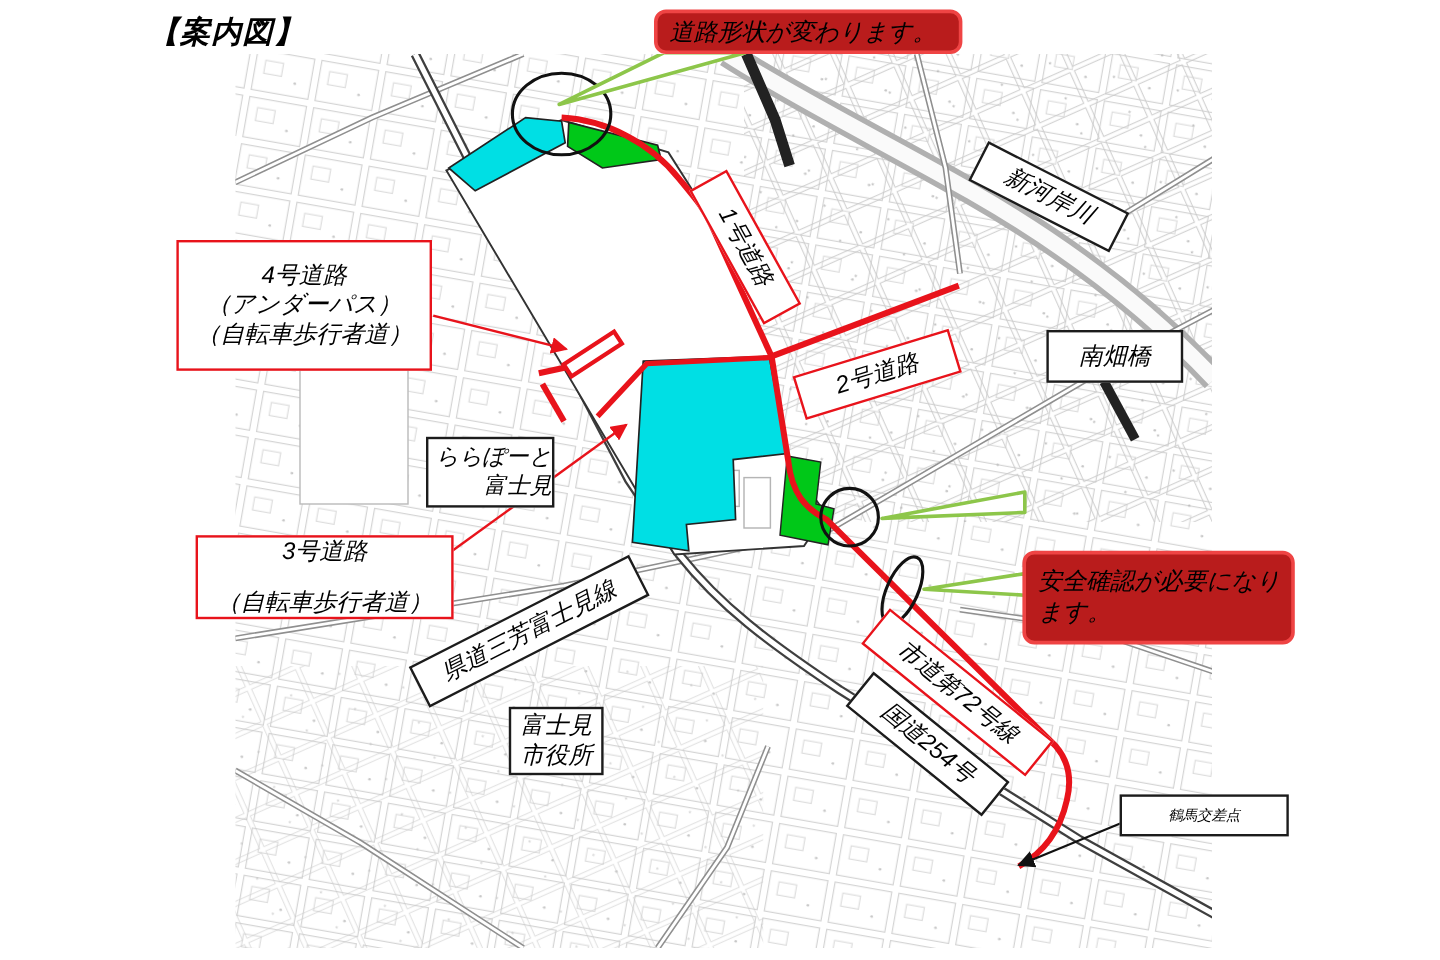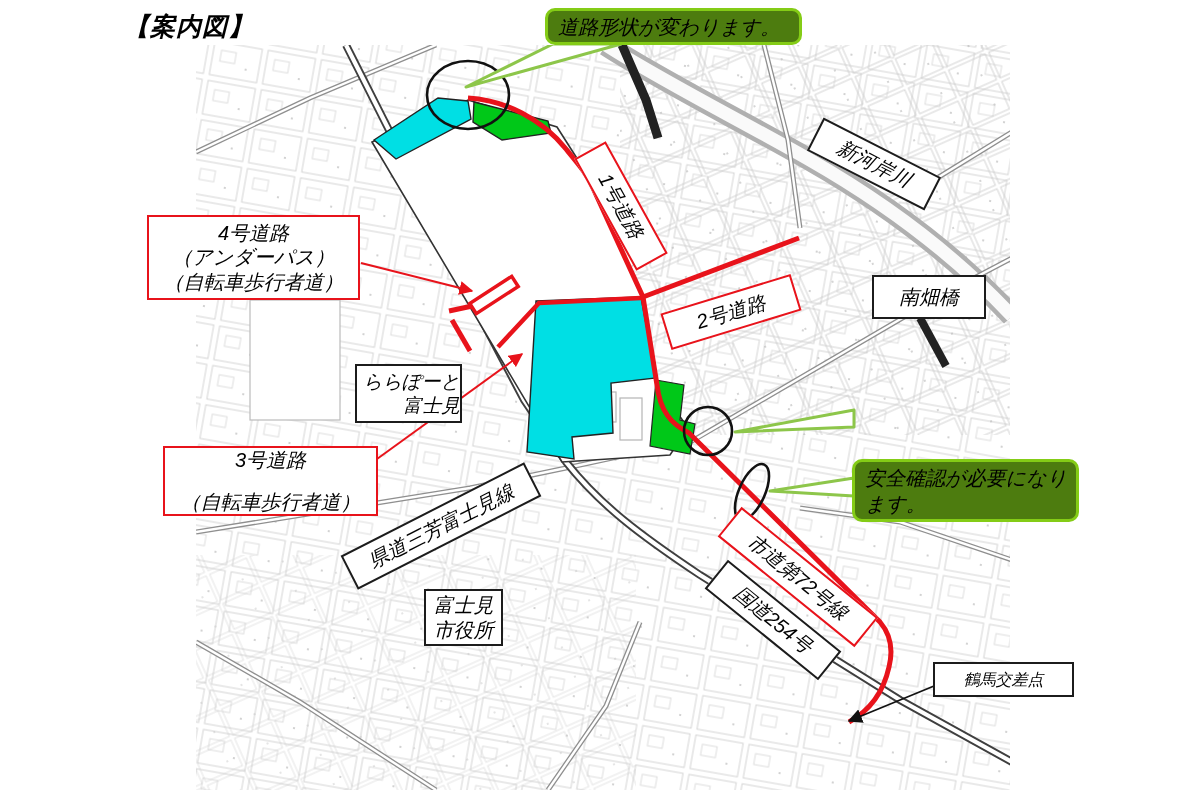--- a/index.html
+++ b/index.html
@@ -6,21 +6,21 @@
   #stage{position:relative;width:1200px;height:800px;background:#fff;overflow:hidden;
          font-family:"Liberation Sans","DejaVu Sans",sans-serif;color:#000;font-style:italic;}
   #map-svg{position:absolute;left:196px;top:45px;}
   .title{position:absolute;left:124px;top:10px;font-size:25px;font-weight:700;letter-spacing:1px;}
   .lbl{position:absolute;box-sizing:border-box;display:flex;flex-direction:column;align-items:center;
        justify-content:center;background:#fff;line-height:1.22;text-align:center;white-space:nowrap;}
   .red{border:2px solid #e8131b;}
   .blk{border:2px solid #1c1c1c;}
   .rot{transform-origin:center;}
   .callout{position:absolute;box-sizing:border-box;display:flex;flex-direction:column;align-items:flex-start;
-       justify-content:center;background:#4d7c0f;border:3px solid #84cc16;border-radius:10px;
+       justify-content:center;background:#b91c1c;border:3px solid #ef4444;border-radius:10px;
        line-height:1.3;text-align:left;white-space:nowrap;padding:2px 10px;}
 </style>
 </head>
 <body>
 
 <div id="stage">
 
   <div class="title">【案内図】</div>
 
   <svg id="map-svg" width="814" height="745" viewBox="196 45 814 745">
@@ -116,21 +116,21 @@
         <polygon points="854,410 854,427 735,432"></polygon>
         <polygon points="854,478 854,496 770,491"></polygon>
       </g>
 
       <line x1="361" y1="263" x2="472" y2="291" stroke="#e8131b" stroke-width="2" marker-end="url(#arrow-red)"></line>
       <line x1="377" y1="459" x2="522" y2="354" stroke="#e8131b" stroke-width="2" marker-end="url(#arrow-red)"></line>
       <line x1="934" y1="686" x2="849" y2="721" stroke="#111" stroke-width="1.8" marker-end="url(#arrow-black)"></line>
     </g>
   </svg>
 
-  <div class="lbl red" style="left:147px;top:215px;width:213px;height:85px;font-size:20px;">
+  <div class="lbl red" style="left:147px;top:200px;width:213px;height:109px;font-size:20px;">
     <div>4号道路</div>
     <div>（アンダーパス）</div>
     <div>（自転車歩行者道）</div>
   </div>
 
   <div class="lbl red" style="left:163px;top:446px;width:215px;height:70px;font-size:20px;justify-content:space-between;">
     <div>3号道路</div>
     <div>（自転車歩行者道）</div>
   </div>
 
@@ -165,27 +165,27 @@
   <div class="lbl blk" style="left:355px;top:364px;width:107px;height:59px;font-size:19px;align-items:flex-end;">
     <div>ららぽーと</div>
     <div>富士見</div>
   </div>
 
   <div class="lbl blk" style="left:424px;top:589px;width:79px;height:57px;font-size:20px;">
     <div>富士見</div>
     <div>市役所</div>
   </div>
 
-  <div class="lbl blk" style="left:933px;top:662px;width:141px;height:35px;font-size:16px;">
+  <div class="lbl blk" style="left:933px;top:662px;width:141px;height:35px;font-size:12px;">
     <div>鶴馬交差点</div>
   </div>
 
   <div class="callout" style="left:545px;top:8px;width:257px;height:37px;font-size:20px;">
     <div>道路形状が変わります。</div>
   </div>
 
 
-  <div class="callout" style="left:852px;top:459px;width:227px;height:63px;font-size:20px;">
+  <div class="callout" style="left:852px;top:459px;width:227px;height:78px;font-size:20px;">
     <div>安全確認が必要になり</div>
     <div>ます。</div>
   </div>
 
 </div>
 
 </body></html>

